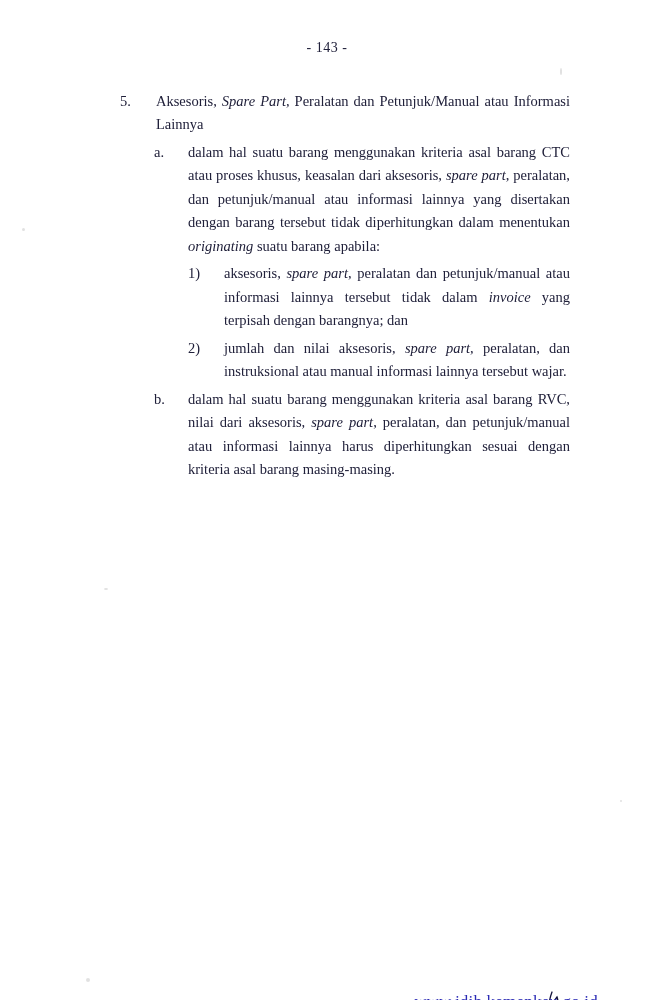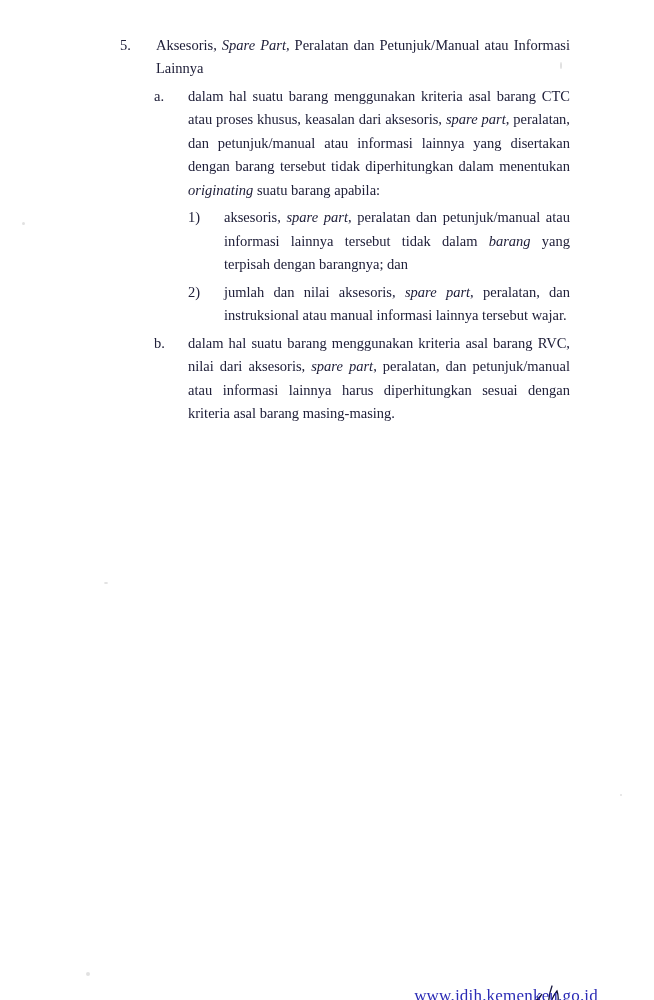--- a/index.html
+++ b/index.html
@@ -98,36 +98,37 @@
 <body>
 
 <div class="page">
 
   <div class="speck s1"></div>
   <div class="speck s2"></div>
   <div class="speck s3"></div>
   <div class="speck s4"></div>
   <div class="speck s5"></div>
 
+  <div class="page-number">- 143 -</div>
 
   <div class="content">
 
     <div class="item-row blk indent-1">
       <div class="marker lvl1">5.</div>
       <div class="body-text">Aksesoris, <em>Spare Part,</em> Peralatan dan Petunjuk/Manual atau Informasi Lainnya</div>
     </div>
 
     <div class="item-row blk indent-2">
       <div class="marker lvl2">a.</div>
       <div class="body-text">dalam hal suatu barang menggunakan kriteria asal barang CTC atau proses khusus, keasalan dari aksesoris, <em>spare part</em>, peralatan, dan petunjuk/manual atau informasi lainnya yang disertakan dengan barang tersebut tidak diperhitungkan dalam menentukan <em>originating</em> suatu barang apabila:</div>
     </div>
 
     <div class="item-row blk indent-3">
       <div class="marker lvl3">1)</div>
-      <div class="body-text">aksesoris, <em>spare part</em>, peralatan dan petunjuk/manual atau informasi lainnya tersebut tidak dalam <em>barang</em> yang terpisah dengan barangnya; dan</div>
+      <div class="body-text">aksesoris, <em>spare part</em>, peralatan dan petunjuk/manual atau informasi lainnya tersebut tidak dalam <em>invoice</em> yang terpisah dengan barangnya; dan</div>
     </div>
 
     <div class="item-row blk indent-3">
       <div class="marker lvl3">2)</div>
       <div class="body-text">jumlah dan nilai aksesoris, <em>spare part</em>, peralatan, dan instruksional atau manual informasi lainnya tersebut wajar.</div>
     </div>
 
     <div class="item-row blk indent-2">
       <div class="marker lvl2">b.</div>
       <div class="body-text">dalam hal suatu barang menggunakan kriteria asal barang RVC, nilai dari aksesoris, <em>spare part</em>, peralatan, dan petunjuk/manual atau informasi lainnya harus diperhitungkan sesuai dengan kriteria asal barang masing-masing.</div>

